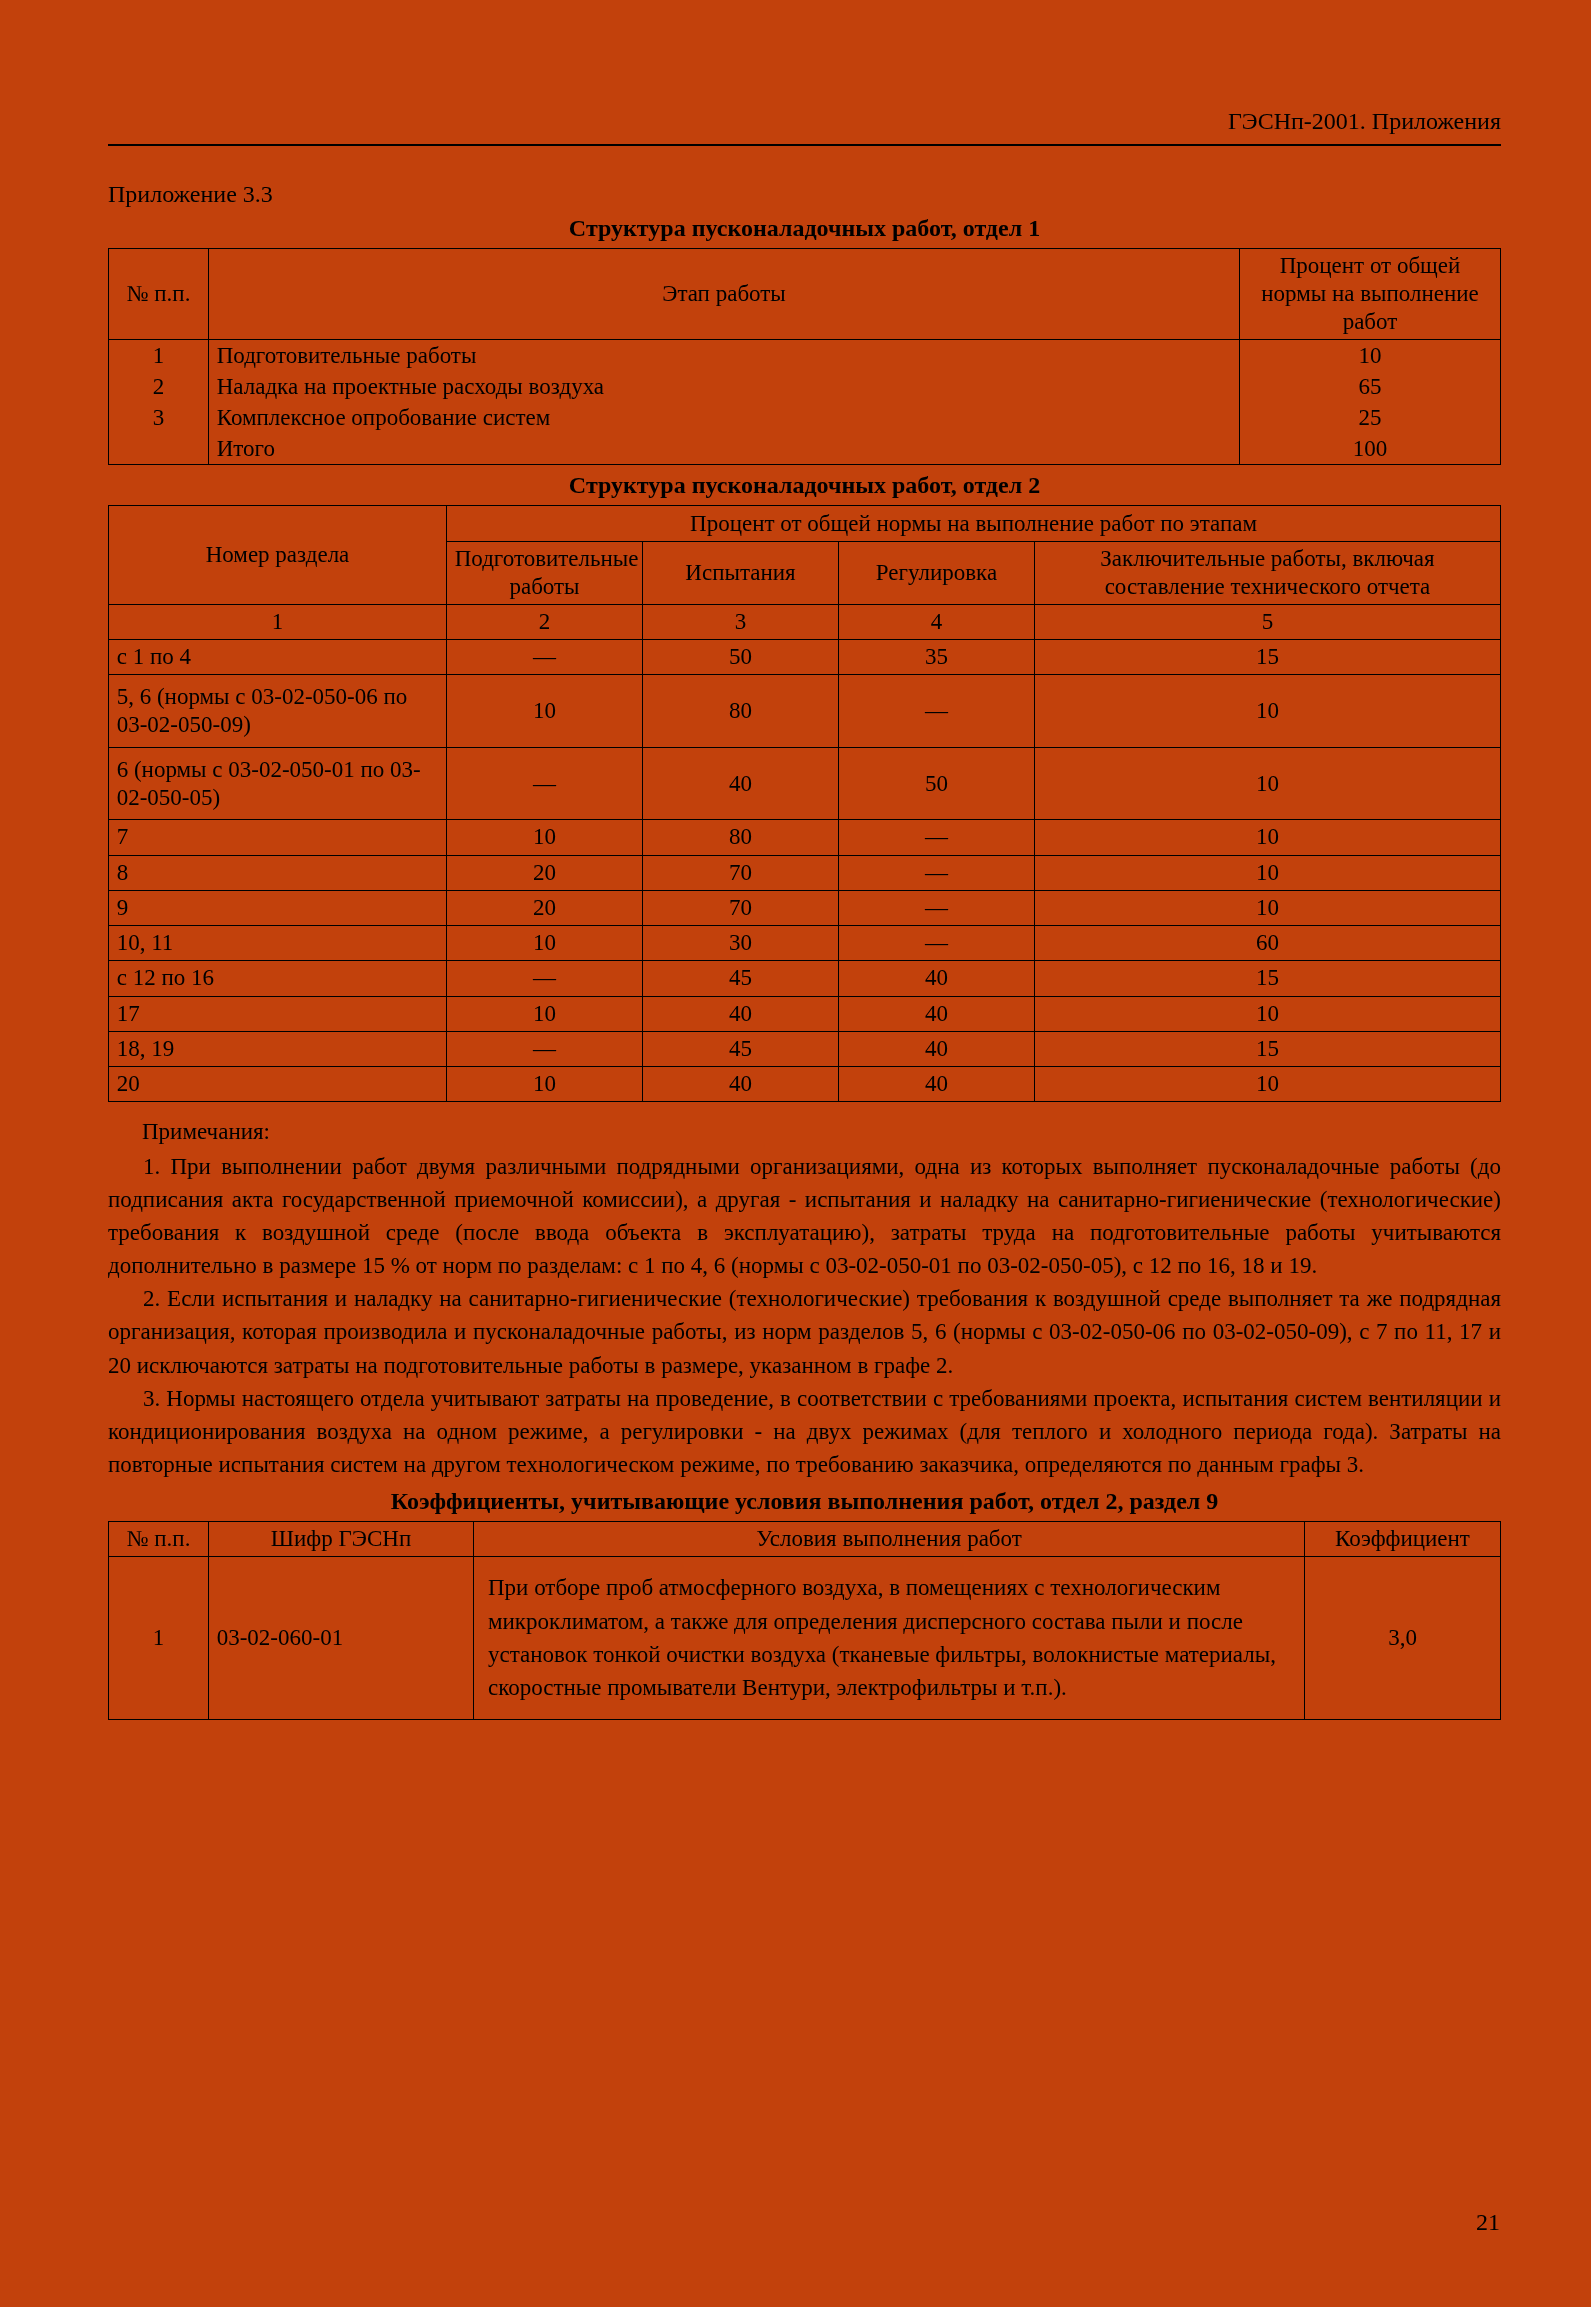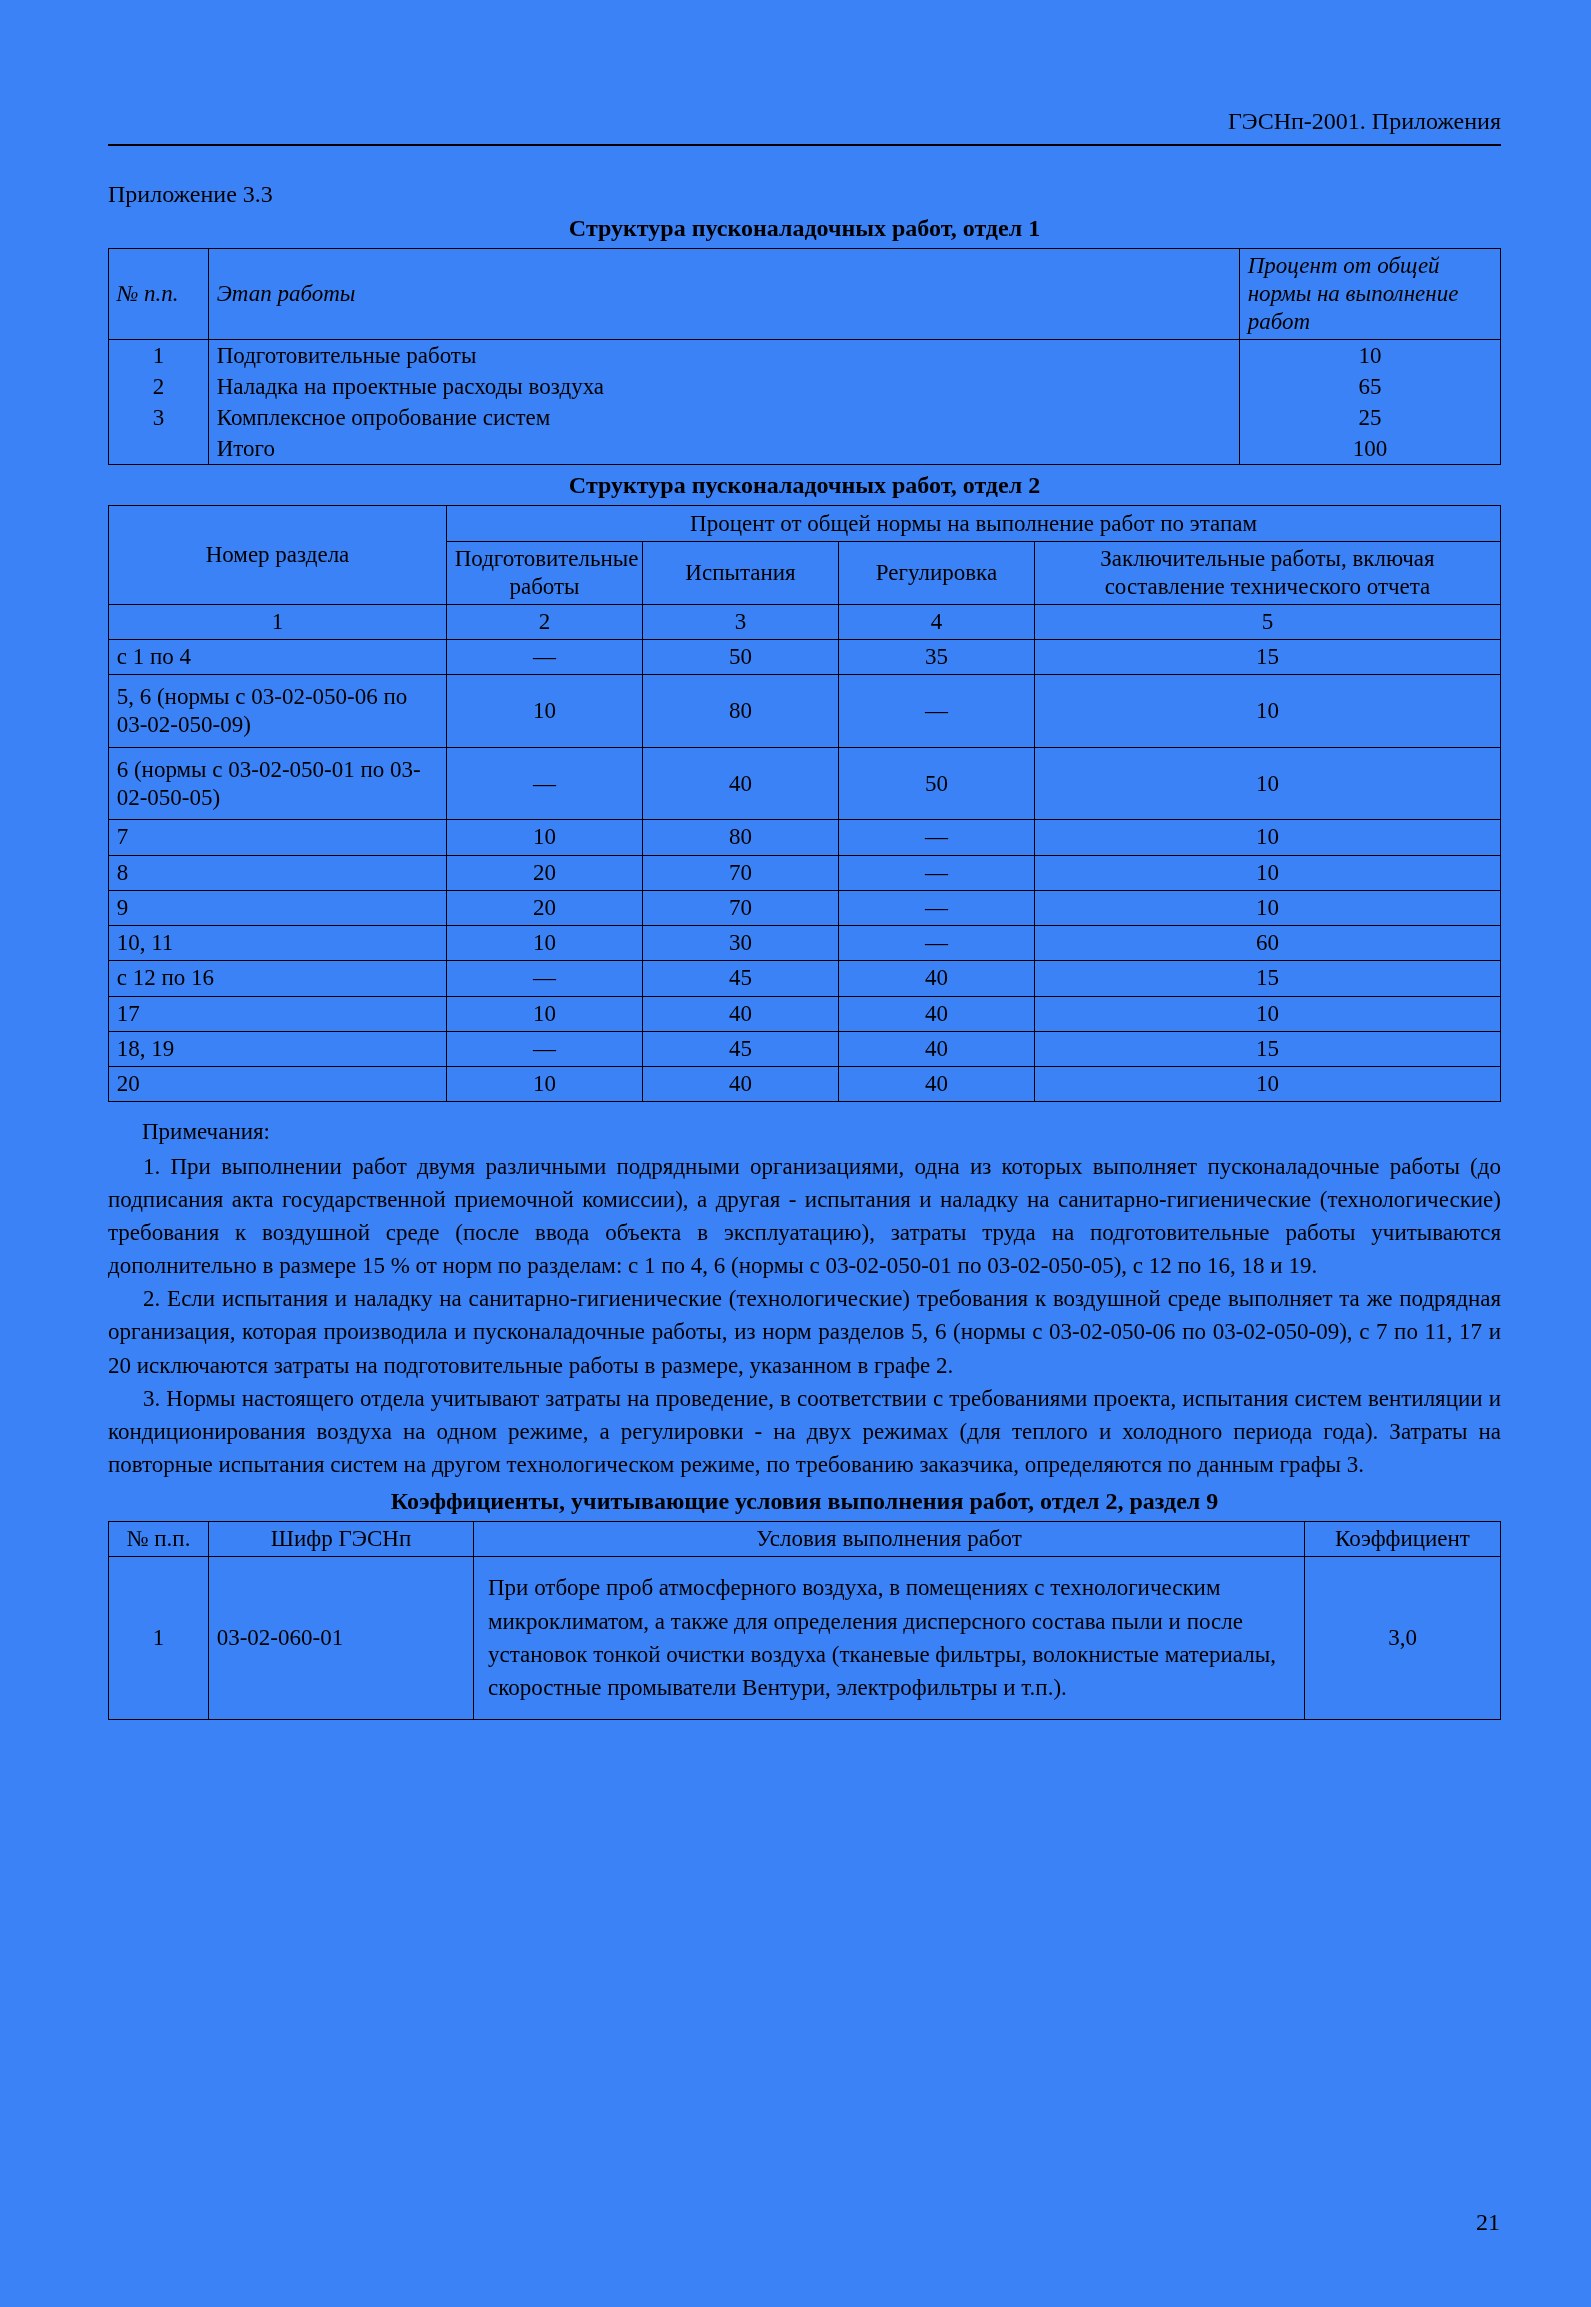--- a/index.html
+++ b/index.html
@@ -4,21 +4,21 @@
 <style>
   html, body {
     margin: 0;
     padding: 0;
     background: #ffffff;
   }
   .page {
     position: relative;
     width: 1591px;
     height: 2307px;
-    background: #3b82f6;
+    background: #c2410c;
     font-family: "Liberation Serif", "DejaVu Serif", serif;
     color: #000000;
     box-sizing: border-box;
     padding: 0;
     overflow: hidden;
   }
   .content {
     position: absolute;
     left: 108px;
     top: 0;
@@ -67,23 +67,22 @@
     font-weight: normal;
     line-height: 1.22;
   }
   .c { text-align: center; }
   .l { text-align: left; }
 
   
   #table-struct-1 .t1-col-num { width: 100px; }
   #table-struct-1 .t1-col-pct { width: 261px; }
   #table-struct-1 td.head {
-    text-align: left;
+    text-align: center;
     vertical-align: middle;
-    font-style: italic;
   }
   #table-struct-1 td.body-row {
     border-top: none;
     border-bottom: none;
     padding-top: 1.5px;
     padding-bottom: 1.5px;
   }
   #table-struct-1 tr.first-body td { border-top: 1.5px solid #000; }
   #table-struct-1 tr.last-body td { border-bottom: 1.5px solid #000; }
 

